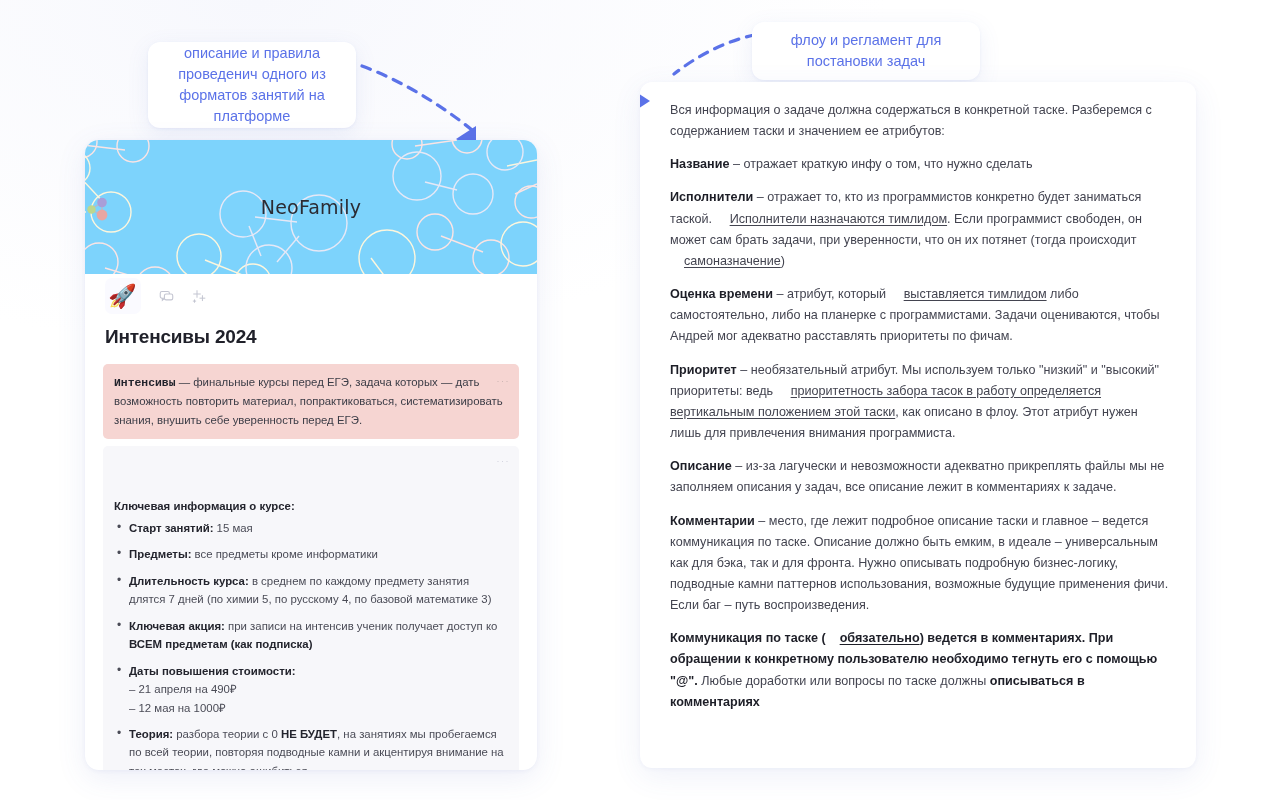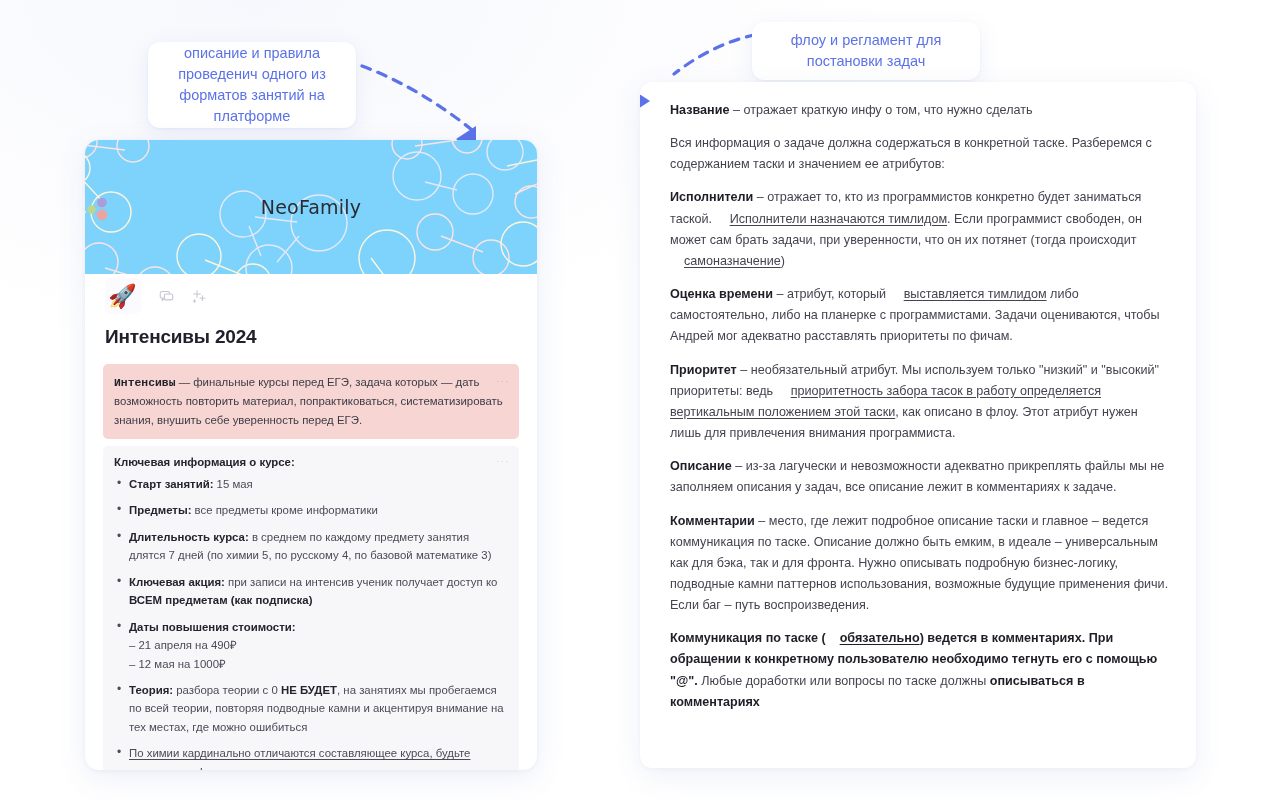--- a/index.html
+++ b/index.html
@@ -98,21 +98,21 @@
 
   .grey-box{
     background:#f7f7fa;
     border-radius:5px;
     margin-top:7px;
     padding:10px 11px 11px 11px;
     position:relative;
   }
   .grey-box .dots{ color:#cfd0dc; }
   .sec-head{
-    font-size:11.4px; font-weight:bold; color:#23242d; margin-bottom:7px;
+    font-size:11.4px; font-weight:bold; color:#23242d; margin-bottom:7px;margin-top:44px;
   }
   ul.blist{ margin:0; padding-left:15px; list-style:none; }
   ul.blist > li{
     position:relative;
     font-size:11.4px; line-height:1.62; color:#4a4b56;
     margin-bottom:8px;
   }
   ul.blist > li:last-child{ margin-bottom:0; }
   ul.blist > li:before{
     content:"•"; position:absolute; left:-12px; top:-1px; color:#4a4b56; font-size:12px;
@@ -287,28 +287,28 @@
       </ul>
     </div>
 
   </div>
 </div>
 
 <div id="right-card">
   <div class="tri-pointer"></div>
 
   <p class="para">
+    <span>Вся информация о задаче должна содержаться в конкретной таске. Разберемся с содержанием таски и значением ее атрибутов:</span>
+  </p>
+
+  <p class="para">
     <b>Название</b><span> – отражает краткую инфу о том, что нужно сделать</span>
   </p>
 
   <p class="para">
-    <span>Вся информация о задаче должна содержаться в конкретной таске. Разберемся с содержанием таски и значением ее атрибутов:</span>
-  </p>
-
-  <p class="para">
     <b>Исполнители</b><span> – отражает то, кто из программистов конкретно будет заниматься таской. </span><u>Исполнители назначаются тимлидом</u><span>. Если программист свободен, он может сам брать задачи, при уверенности, что он их потянет (тогда происходит </span><u>самоназначение</u><span>)</span>
   </p>
 
 
   <p class="para">
     <b>Оценка времени</b><span> – атрибут, который </span><u>выставляется тимлидом</u><span> либо самостоятельно, либо на планерке с программистами. Задачи оцениваются, чтобы Андрей мог адекватно расставлять приоритеты по фичам.</span>
   </p>
 
   <p class="para">
     <b>Приоритет</b><span> – необязательный атрибут. Мы используем только "низкий" и "высокий" приоритеты: ведь </span><u>приоритетность забора тасок в работу определяется вертикальным положением этой таски</u><span>, как описано в флоу. Этот атрибут нужен лишь для привлечения внимания программиста.</span>

